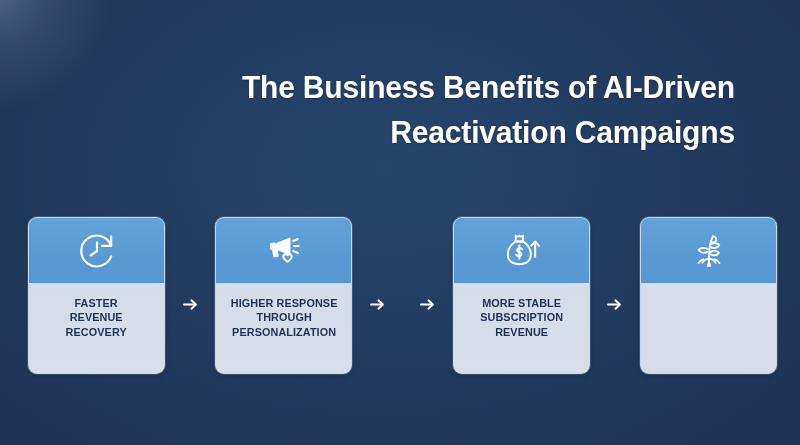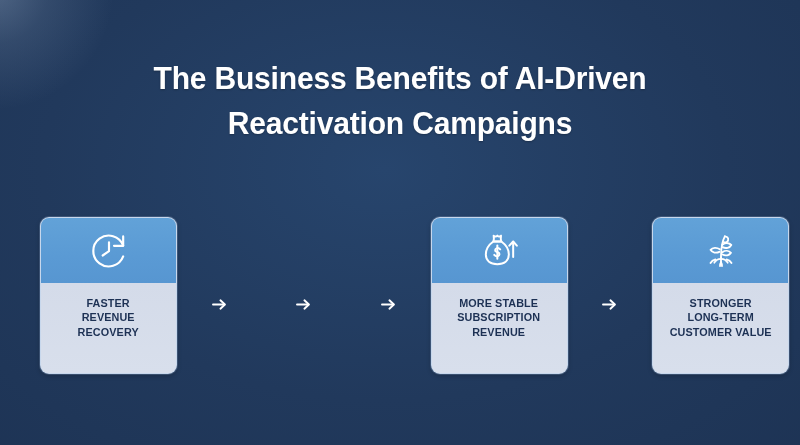--- a/index.html
+++ b/index.html
@@ -23,24 +23,24 @@
     height: 445px;
     background:
       radial-gradient(circle 120px at -6px -10px, rgba(190,210,235,0.30) 0%, rgba(190,210,235,0.12) 45%, rgba(190,210,235,0.0) 100%),
       radial-gradient(ellipse 620px 420px at 48% 38%, #27456d 0%, #21395c 55%, #1d3354 100%);
     overflow: hidden;
   }
 
   
   .title-block {
     position: absolute;
-    top: 56px;
+    top: 65px;
     left: 0;
     width: 800px;
-    text-align: center;
+    text-align: right;
     padding: 0 60px;
   }
 
   .title-line {
     color: #ffffff;
     font-family: "Liberation Sans Narrow", "Liberation Sans", sans-serif;
     font-weight: bold;
     font-size: 30.5px;
     line-height: 45px;
     letter-spacing: -0.2px;
@@ -51,21 +51,20 @@
 
   
   .flow-row {
     position: absolute;
     top: 217px;
     left: 28px;
     width: 749px;
     height: 157px;
     display: flex;
     align-items: stretch;
-    margin-left: 12px;
   }
 
   .card {
     position: relative;
     width: 137px;
     flex: 0 0 137px;
     display: flex;
     flex-direction: column;
     border-radius: 9px;
     background: #d6dcea;
@@ -160,20 +159,42 @@
 
     <div class="arrow">
       <span>
         <svg viewBox="0 0 15 13" fill="none" stroke="#ffffff" stroke-width="1.9" stroke-linecap="round" stroke-linejoin="round">
           <path d="M1 6.5 H12.4"></path>
           <path d="M8.4 2.3 L12.9 6.5 L8.4 10.7"></path>
         </svg>
       </span>
     </div>
 
+    <div class="card">
+      <div class="card-icon">
+        <span>
+          <svg viewBox="0 0 48 48" fill="none" stroke="#ffffff" stroke-width="2.4" stroke-linecap="round" stroke-linejoin="round">
+            <path d="M12.2 16.6 L30.6 9.2 L30.6 27.6 L12.2 20.6 Z" fill="#ffffff" stroke="#ffffff" stroke-width="2.2"></path>
+            <path d="M8.6 15.6 L12.2 15.0 L12.2 21.8 L8.6 21.2 Z" fill="#ffffff"></path>
+            <path d="M10.6 21.6 L12.4 30.6 L16.4 30.0 L15.0 20.9 Z" fill="#ffffff"></path>
+            <path d="M35.2 12.0 L40.6 9.6"></path>
+            <path d="M35.8 18.0 L41.6 18.0"></path>
+            <path d="M35.2 24.0 L40.6 26.4"></path>
+            <path d="M28.2 29.0 c -1.6 -2.0 -5.0 -1.3 -5.0 1.5 c 0 2.8 3.9 5.7 5.0 6.5 c 1.1 -0.8 5.0 -3.7 5.0 -6.5 c 0 -2.8 -3.4 -3.5 -5.0 -1.5 Z"></path>
+          </svg>
+        </span>
+      </div>
+      <div class="card-body">
+        <div class="card-label">
+          <div>HIGHER RESPONSE</div>
+          <div>THROUGH</div>
+          <div>PERSONALIZATION</div>
+        </div>
+      </div>
+    </div>
 
     <div class="arrow">
       <span>
         <svg viewBox="0 0 15 13" fill="none" stroke="#ffffff" stroke-width="1.9" stroke-linecap="round" stroke-linejoin="round">
           <path d="M1 6.5 H12.4"></path>
           <path d="M8.4 2.3 L12.9 6.5 L8.4 10.7"></path>
         </svg>
       </span>
     </div>
 
@@ -230,23 +251,16 @@
             <path d="M24 31.8 L24 37.6"></path>
             <path d="M24 33.4 c -3.4 0.0 -6.4 1.8 -8.0 4.6"></path>
             <path d="M24 33.4 c 3.4 0.0 6.4 1.8 8.0 4.6"></path>
             <path d="M17.2 34.2 c -2.6 0.6 -4.6 2.0 -5.8 4.2"></path>
             <path d="M30.8 34.2 c 2.6 0.6 4.6 2.0 5.8 4.2"></path>
             <path d="M24 37.4 c -1.0 1.6 -1.4 3.2 -1.2 4.8"></path>
             <path d="M24 37.4 c 1.0 1.6 1.4 3.2 1.2 4.8"></path>
           </svg>
         </span>
       </div>
-      <div class="card-body">
-        <div class="card-label">
-          <div>STRONGER</div>
-          <div>LONG-TERM</div>
-          <div>CUSTOMER VALUE</div>
-        </div>
-      </div>
     </div>
 
   </div>
 </div>
 
 </body></html>

